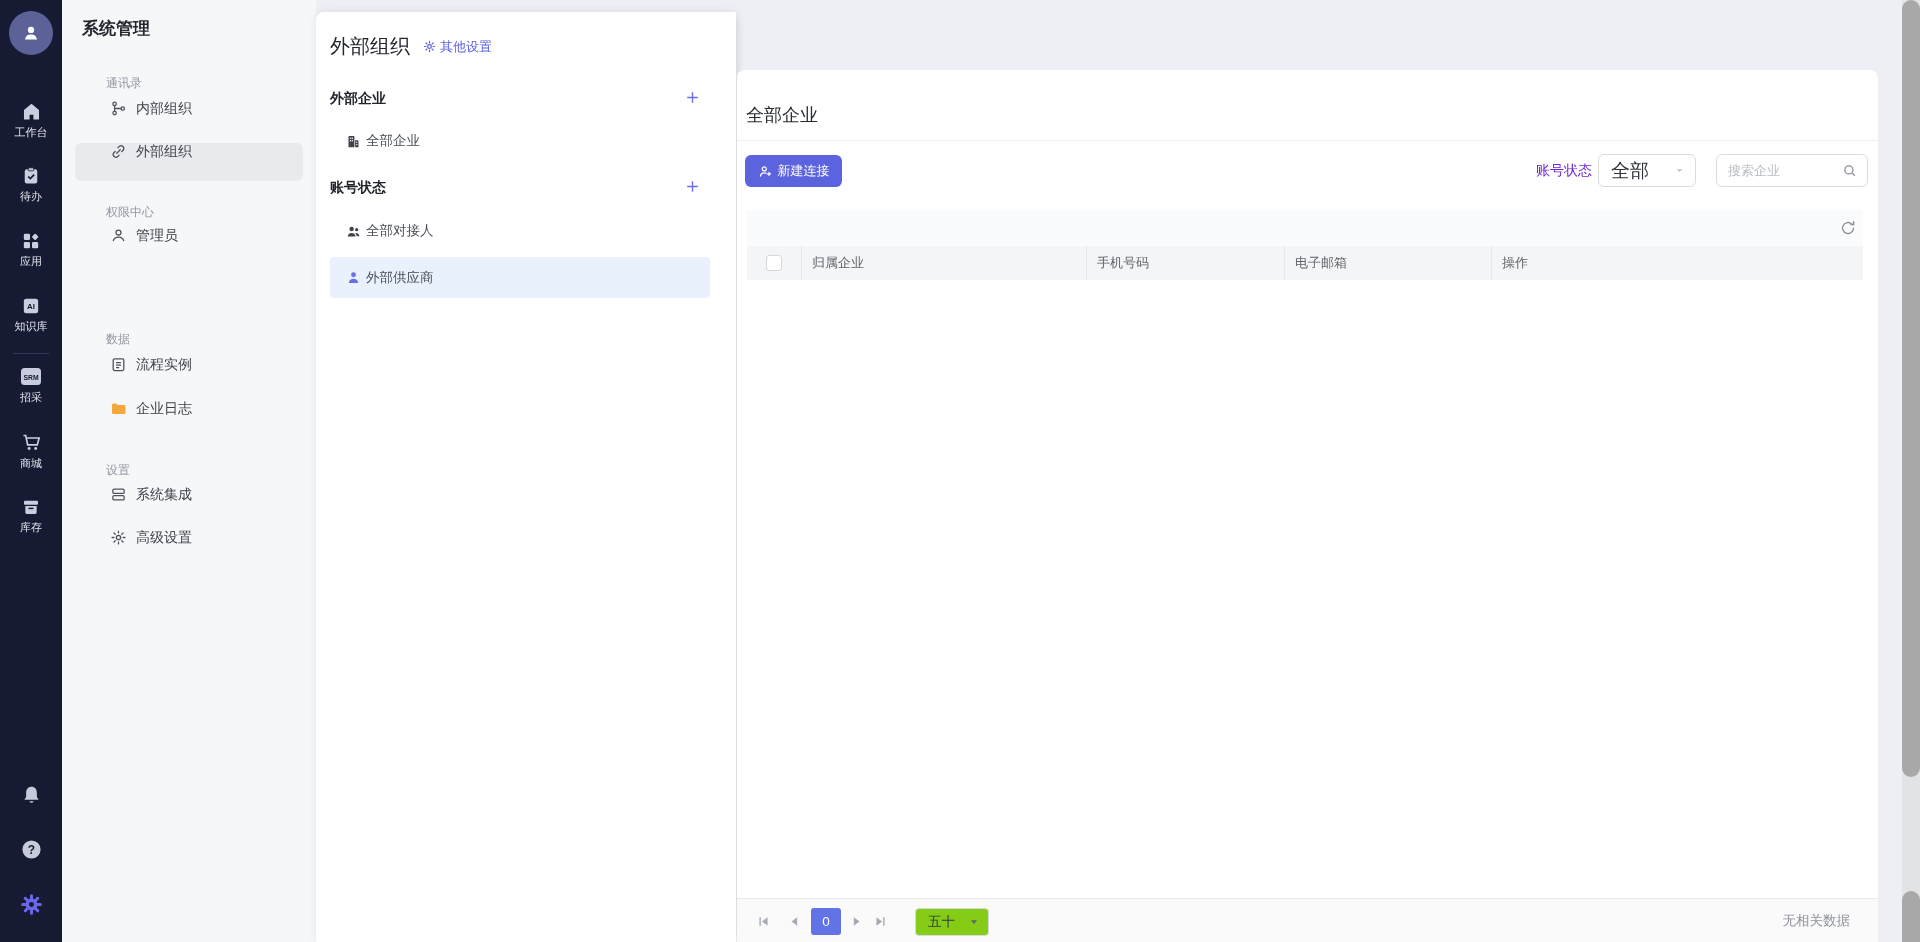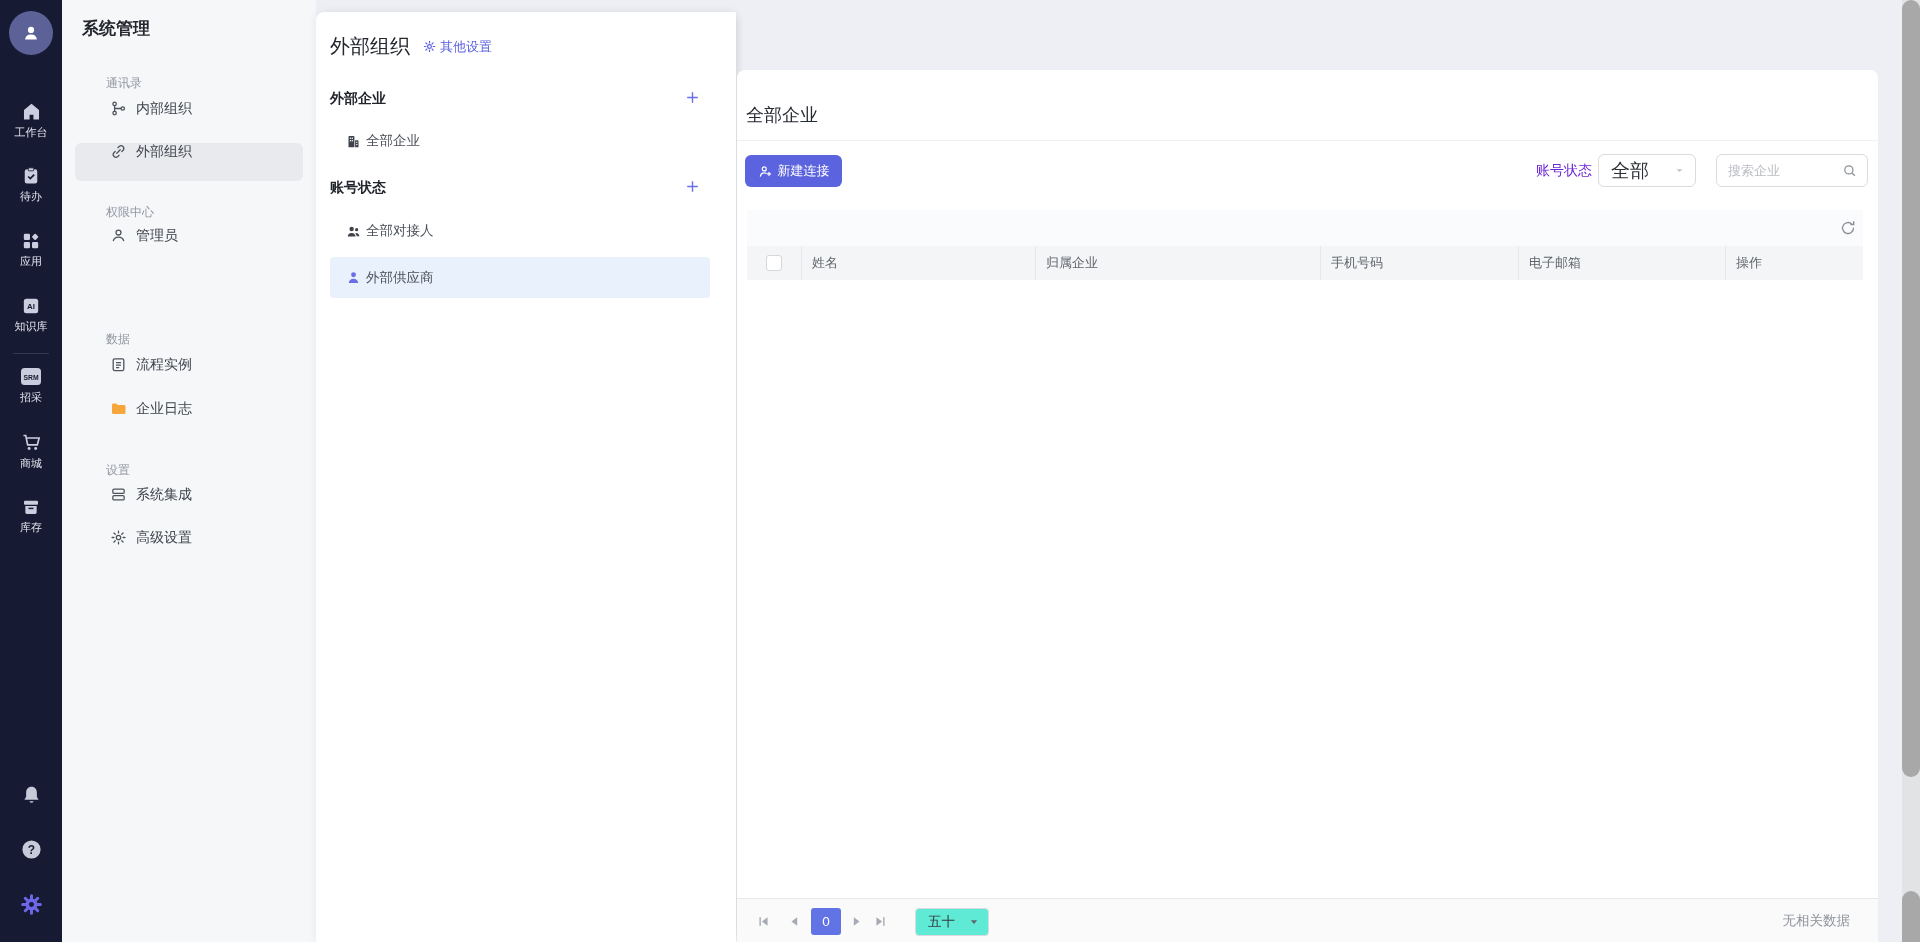--- a/index.html
+++ b/index.html
@@ -64,21 +64,21 @@
   .table-head { position:absolute; left:10px; top:176px; width:1116px; height:34px; background:#F4F5F7; display:flex; }
   .th { display:flex; align-items:center; padding-left:10px; font-size:13px; color:#5F646B; border-left:1px solid #E5E7EA; }
   .th.first { border-left:none; justify-content:center; padding-left:0; }
   .checkbox { width:16px; height:16px; background:#fff; border:1px solid #D5D7DB; border-radius:3px; cursor:pointer; }
   .table-body { position:absolute; left:10px; top:210px; width:1116px; height:618px; background:#fff; }
 
   .pager { position:absolute; left:0; top:828px; width:1141px; height:44px; background:#FAFAFB; border-top:1px solid #E7E8EA; }
   .pg-ico { position:absolute; top:16px; width:13px; height:13px; color:#A6ABB3; cursor:pointer; }
   .pg-current { position:absolute; left:74px; top:9px; width:30px; height:27px; border-radius:3px; background:#6273E6;
     color:#fff; font-size:13.5px; display:flex; align-items:center; justify-content:center; cursor:pointer; }
-  .pg-size { position:absolute; left:178px; top:9px; width:74px; height:28px; background:#5eead4; border:1px solid #D8DADE;
+  .pg-size { position:absolute; left:178px; top:9px; width:74px; height:28px; background:#84cc16; border:1px solid #D8DADE;
     border-radius:4px; display:flex; align-items:center; cursor:pointer; }
   .pg-size .val { margin-left:12px; font-size:13.5px; color:#33373D; }
   .pg-size .caret { margin-left:auto; margin-right:9px; display:flex; }
   .pg-empty { position:absolute; right:28px; top:0; height:44px; line-height:44px; font-size:13.5px; color:#8F949B; }
 
   
   .scrollbar { position:absolute; left:1902px; top:0; width:18px; height:942px; background:#E2E3E5; }
   .sc-thumb1 { position:absolute; left:0; top:0; width:18px; height:777px; background:#A8A8A8; border-radius:9px; cursor:pointer; }
   .sc-thumb2 { position:absolute; left:0; top:891px; width:18px; height:51px; background:#A8A8A8; border-radius:9px 9px 0 0; cursor:pointer; }
 
@@ -395,21 +395,20 @@
             <path d="M19.3 12.2a7.3 7.3 0 1 1-2.1-5.3"></path>
             <path d="M19.6 3.6v3.7H16"></path>
           </svg>
       </span>
     </div>
 
     <div class="table-head">
       <div class="th first" style="width:54px">
         <span class="checkbox"></span>
       </div>
-      <div class="th" style="width:234px">姓名</div>
       <div class="th" style="width:285px">归属企业</div>
       <div class="th" style="width:198px">手机号码</div>
       <div class="th" style="width:207px">电子邮箱</div>
       <div class="th" style="width:138px">操作</div>
     </div>
 
     <div class="table-body"></div>
 
     <div class="pager">
       <span class="pg-ico" style="left:20px">

